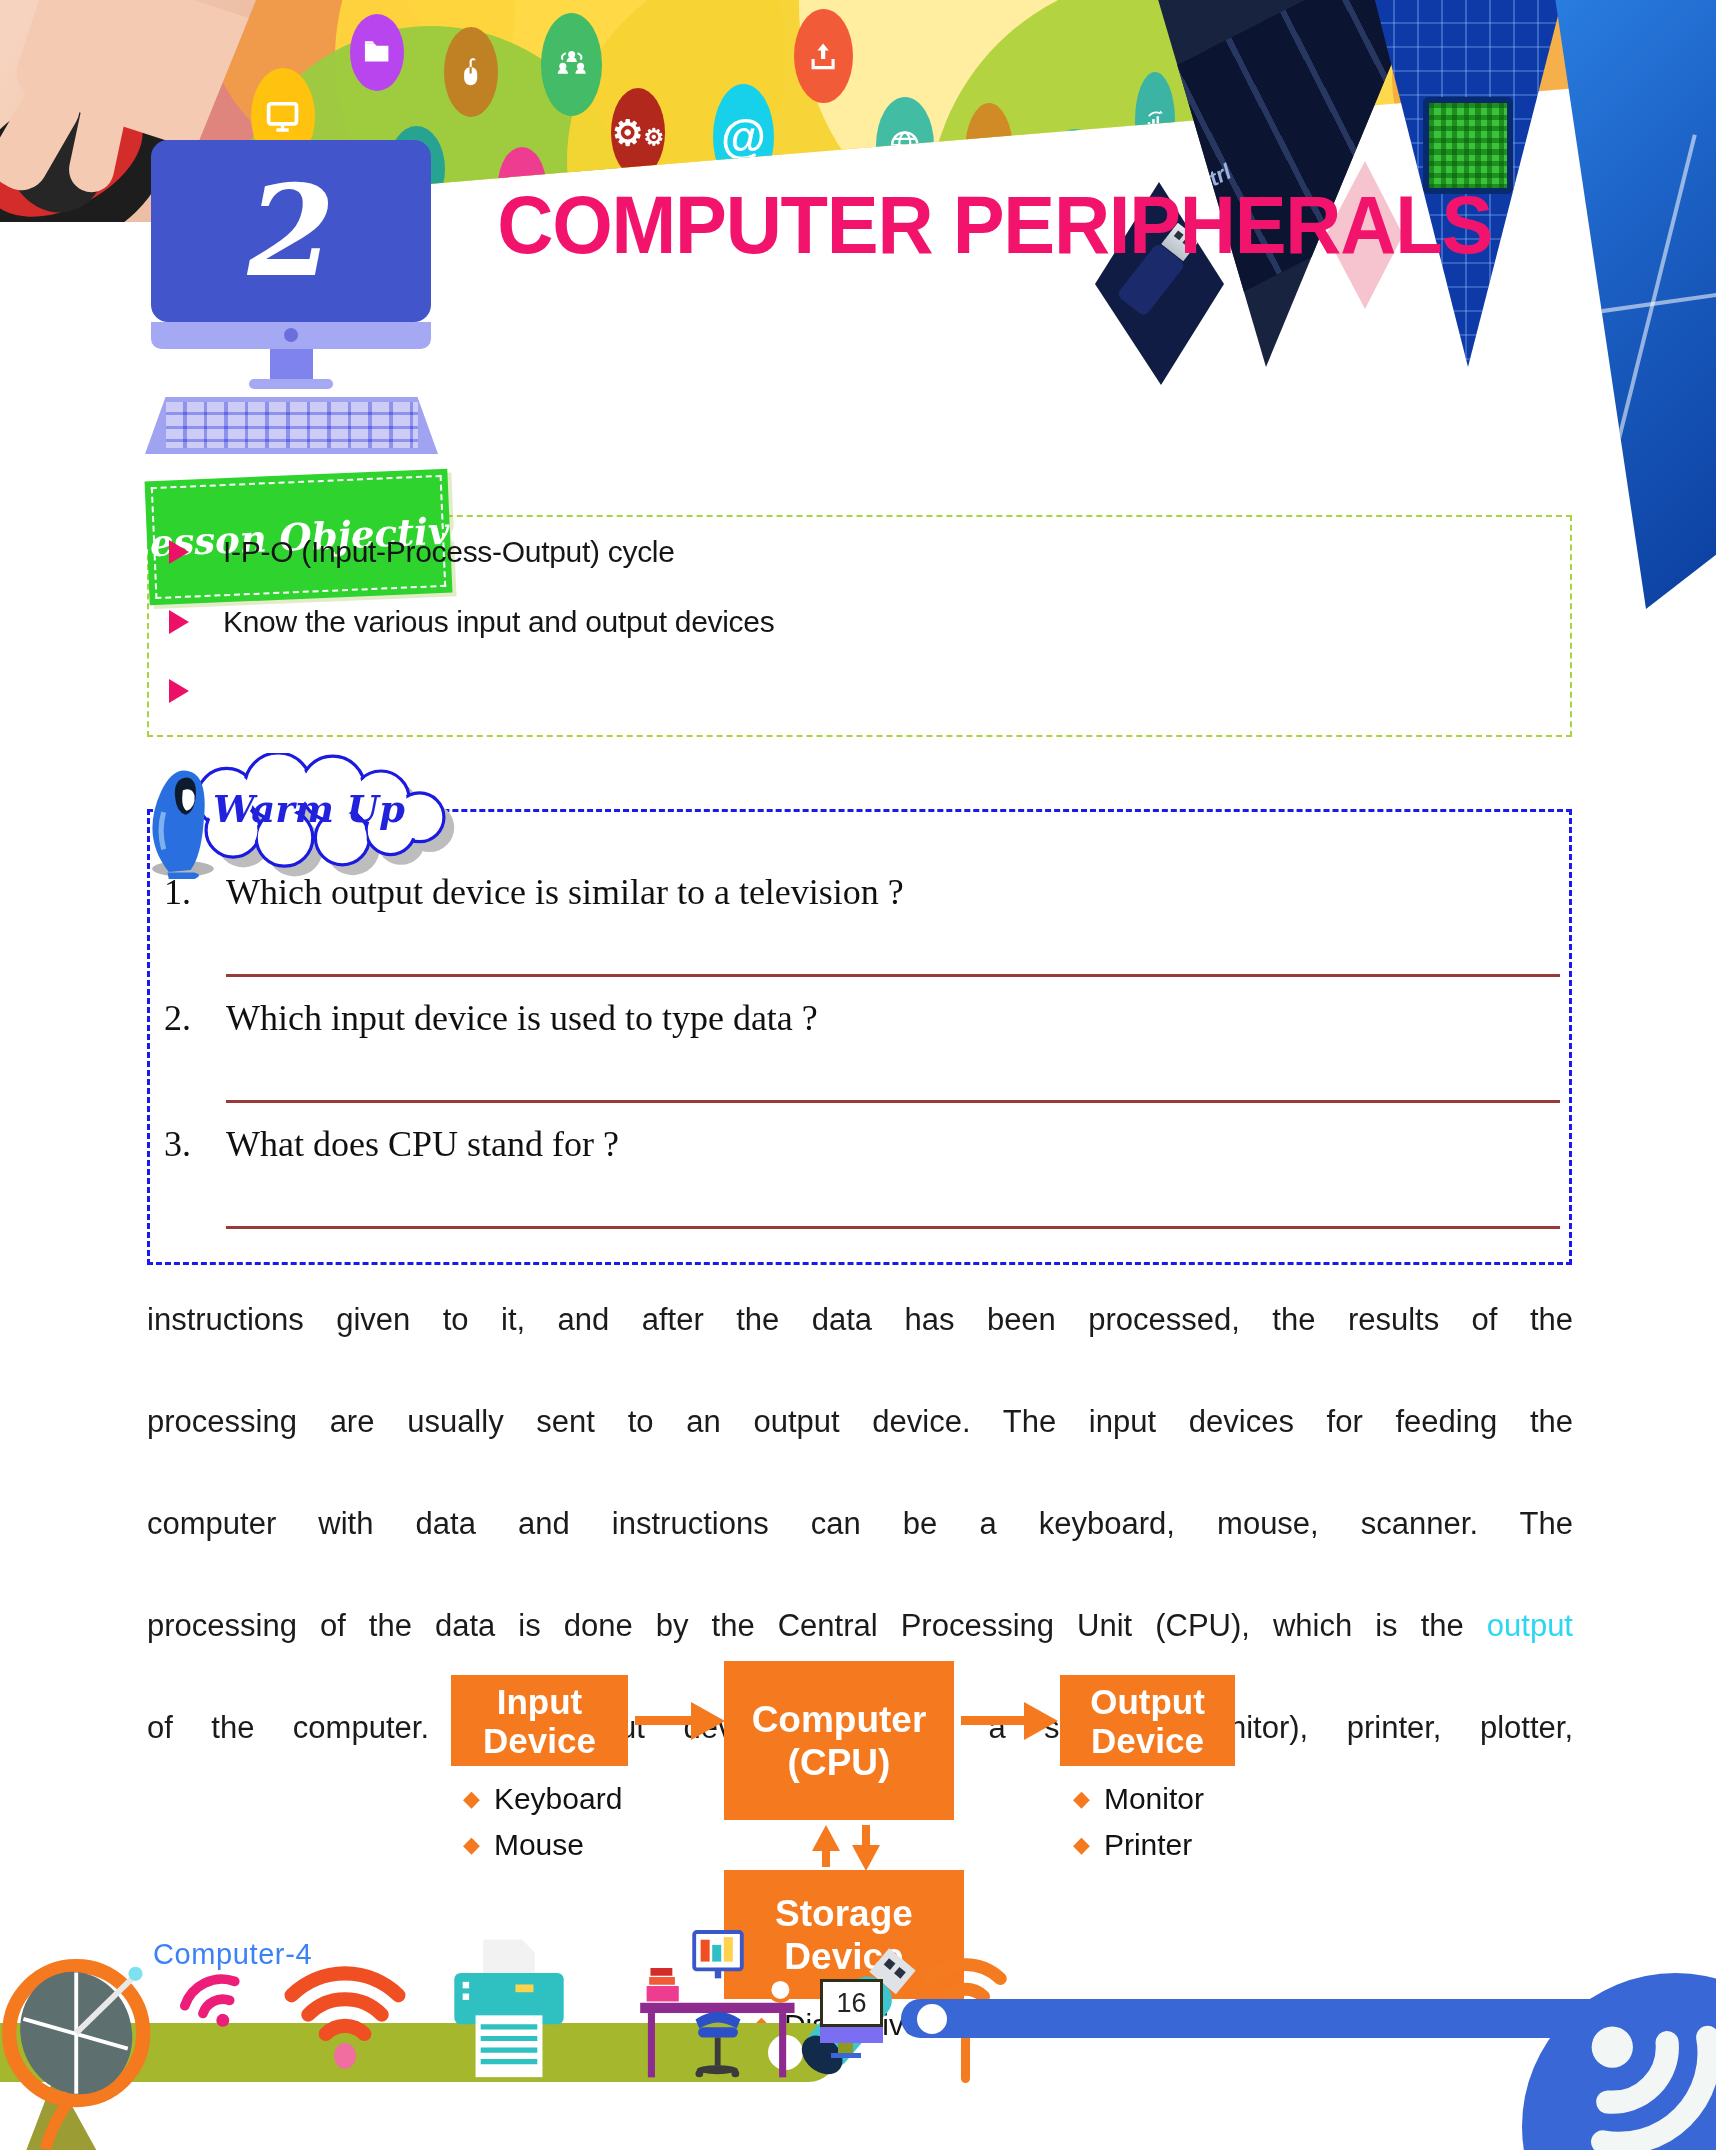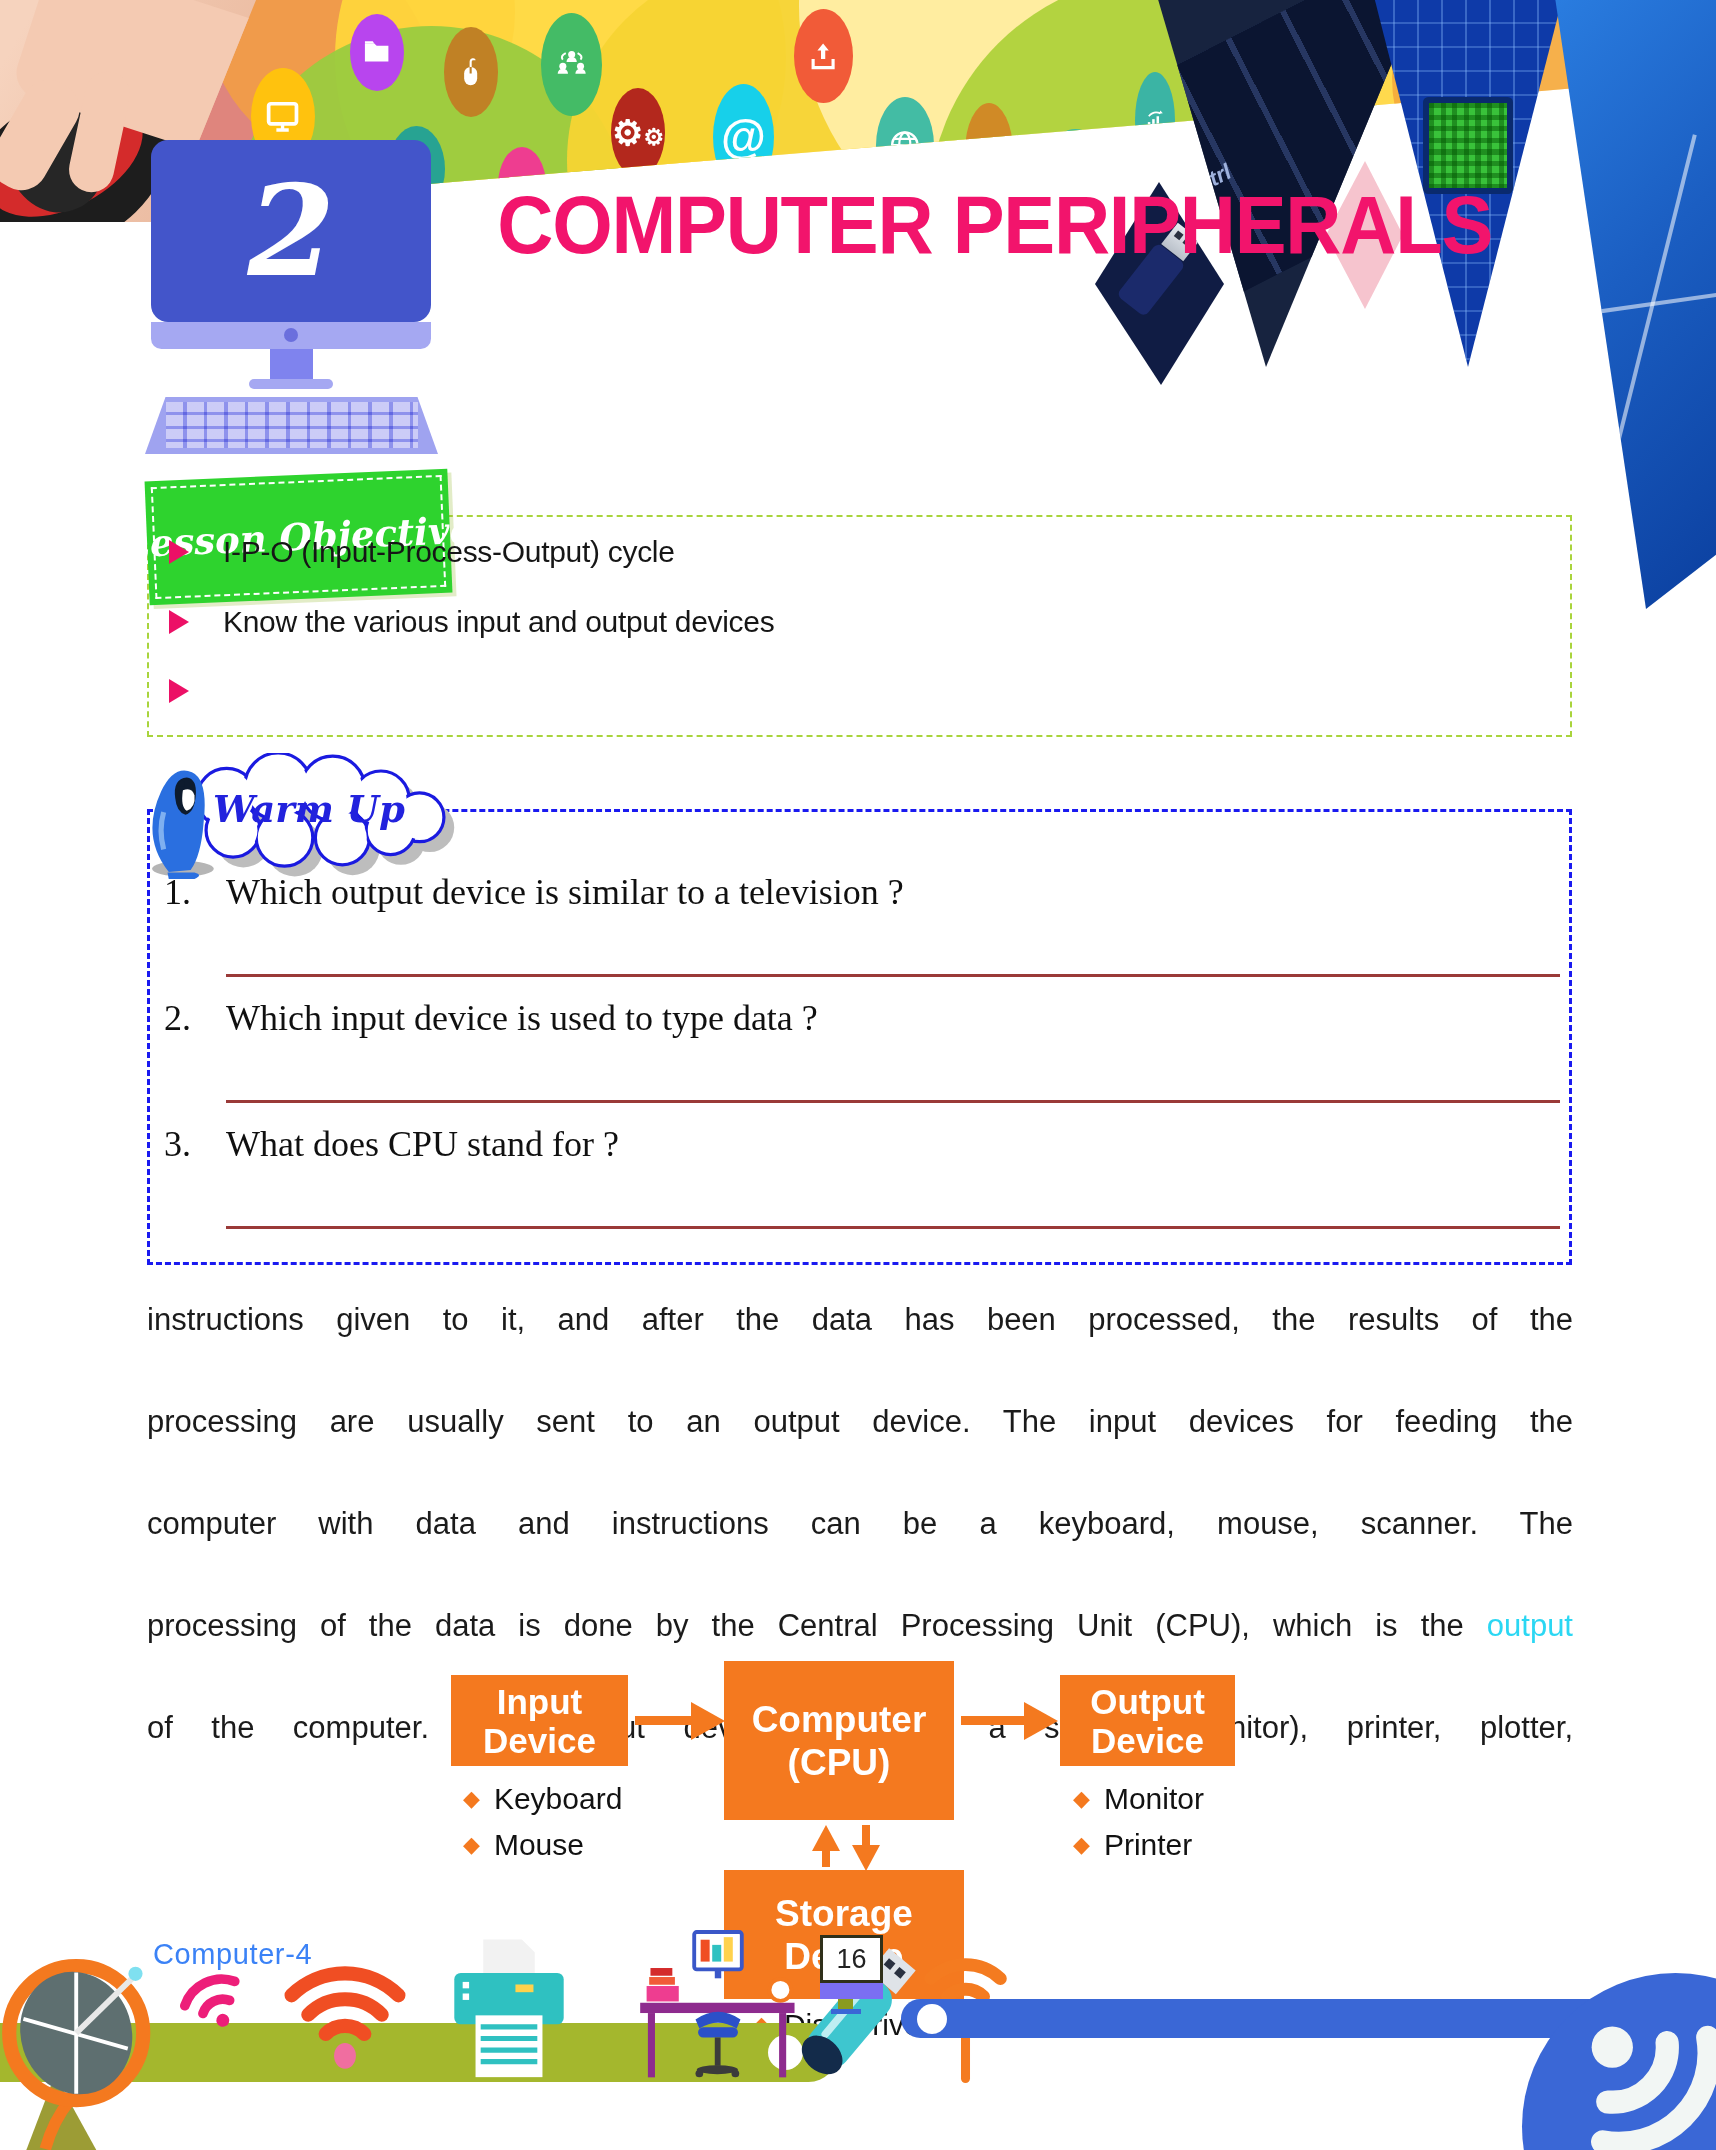--- a/index.html
+++ b/index.html
@@ -139,21 +139,21 @@
   #items-output{left:1073px;top:1776px}
   #items-storage{left:753px;top:2002px}
   .diag-item{display:flex;align-items:center;height:46px}
   .diag-item .dia{color:var(--diagram_orange);font-size:22px;margin-right:14px}
 
   
   .strip{position:absolute;left:0;top:2023px;width:838px;height:59px;background:var(--footer_olive);
       border-radius:0 30px 30px 0}
   .strip-dot{position:absolute;left:768px;top:2035px;width:35px;height:35px;border-radius:50%;background:#fff}
   .book-label{position:absolute;left:153px;top:1938px;font-size:29px;color:#3b82f6;letter-spacing:0.6px}
-  .page-monitor{position:absolute;left:820px;top:1935px;width:51px;height:76px}
+  .page-monitor{position:absolute;left:820px;top:1979px;width:51px;height:76px}
   .page-monitor .scr{width:63px;height:48px;background:#fff;border:3.2px solid #30301a;display:flex;
       align-items:center;justify-content:center;font-size:27px;color:#222}
   .page-monitor .bar{width:63px;height:15.5px;background:#7b6ef2}
   .page-monitor .stand{width:15.5px;height:10.3px;background:#8a9b20;margin:0 auto}
   .page-monitor .base{width:30px;height:5.2px;background:var(--footer_blue);margin:0 auto}
   .blue-bar{position:absolute;left:901px;top:1999px;width:816px;height:39px;background:var(--footer_blue);
       border-radius:19.3px 0 0 19.3px}
   .blue-bar-dot{position:absolute;left:917px;top:2004px;width:30px;height:30px;border-radius:50%;background:#fff}
   .big-circle{position:absolute;left:1522px;top:1973px;width:307px;height:307px;border-radius:50%;
       background:var(--footer_blue)}

